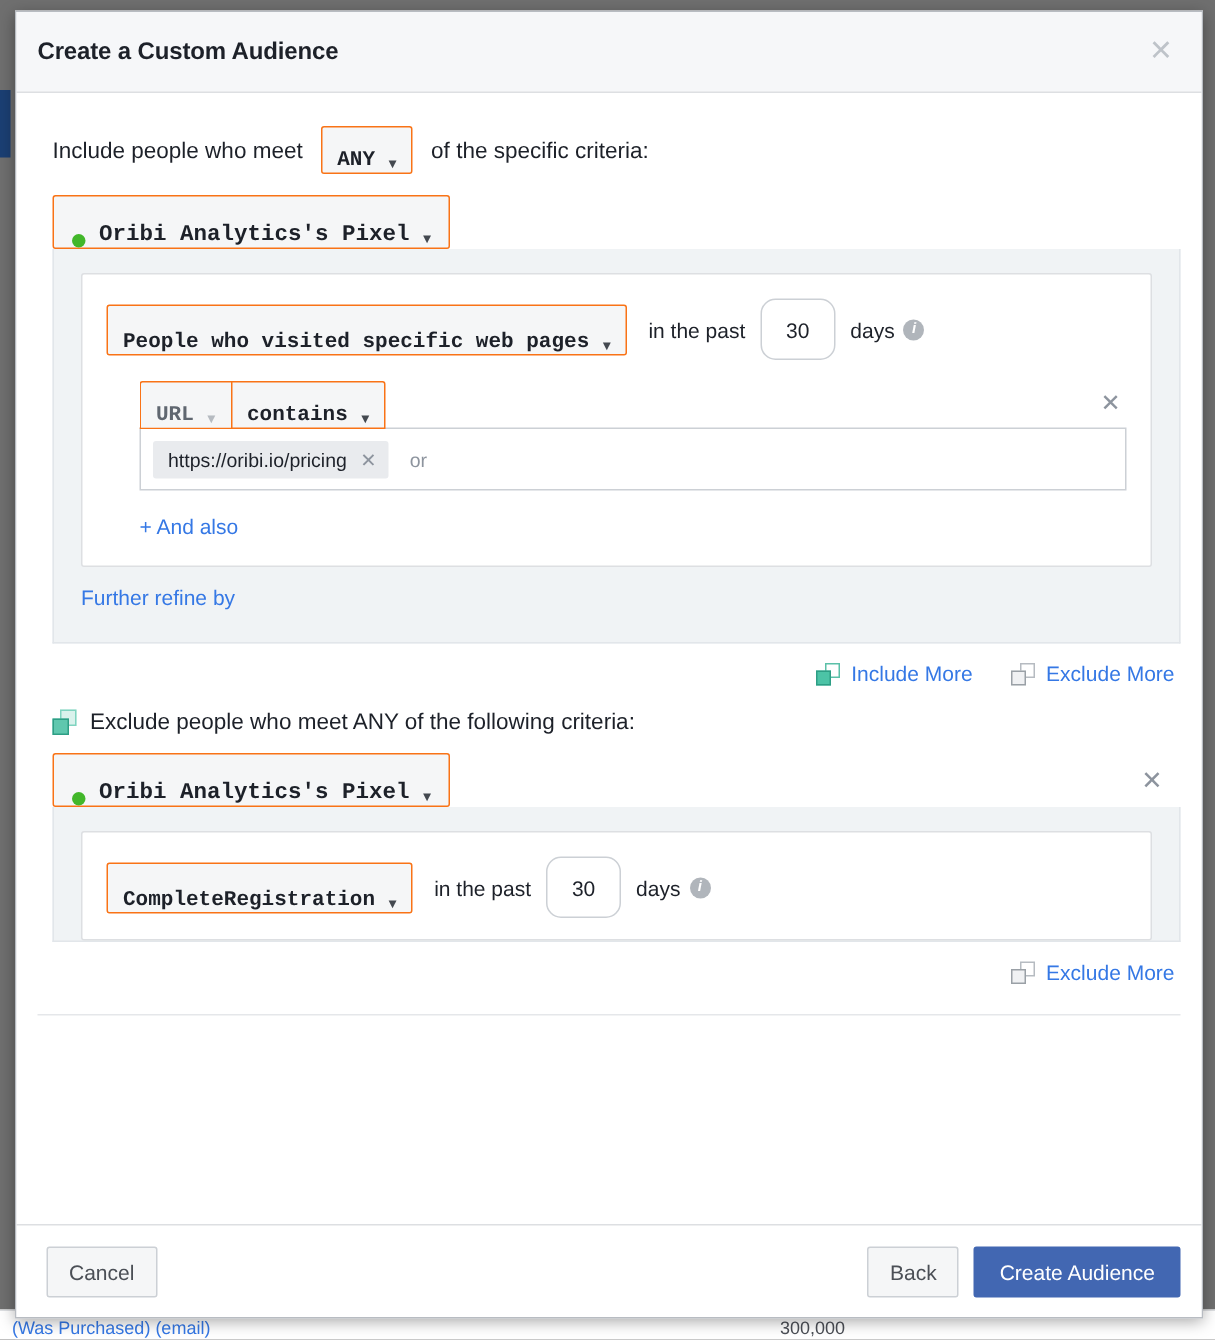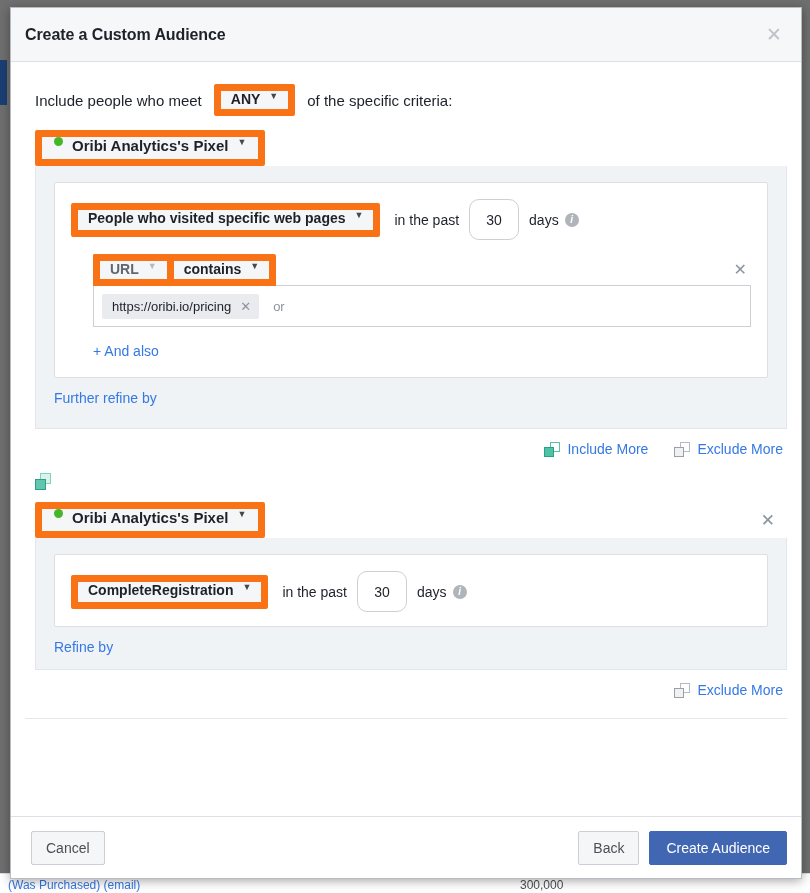--- a/index.html
+++ b/index.html
@@ -70,27 +70,27 @@
   .row-inline { display: flex; align-items: center; }
 
   
   #include-line {
     padding: 22px 0 14px 10px;
     font-size: 15px; color: #1d2129;
   }
   #include-line .txt { white-space: nowrap; }
 
   .select-btn {
-    display: inline-flex; align-items: flex-start;
+    display: inline-flex; align-items: flex-end;
     background: #f5f6f7;
-    border: 7px solid #f97316;
+    border: 1px solid #f97316;
     border-radius: 2px;
     padding: 0 10px; height: 32px;
     font-size: 14px; font-weight: bold; color: #1d2129;
-    cursor: pointer; white-space: nowrap;
+    cursor: pointer; white-space: nowrap; font-family: Liberation Mono, monospace;
   }
   .select-btn .caret {
     margin-left: 9px; font-size: 9px; color: #444950;
   }
   .select-btn .caret.light { color: #b6bbc1; }
   .select-btn .dot {
     width: 9px; height: 9px; border-radius: 50%;
     background: #42b72a; margin-right: 9px; flex: 0 0 9px;
   }
   #any-select { margin: 0 12px; font-size: 14px; }
@@ -355,20 +355,21 @@
           </span>
         <span>Exclude More</span>
       </span>
     </div>
 
     <div id="exclude-head">
       <span class="stack-icon green2">
           <i class="back"></i>
           <i class="front"></i>
         </span>
+      <span>Exclude people who meet ANY of the following criteria:</span>
     </div>
 
     <div class="criteria-group">
       <div class="pixel-row">
         <span class="select-btn pixel-select">
           <span class="dot"></span>
           <span>Oribi Analytics's Pixel</span>
           <span class="caret">▼</span>
         </span>
         <span class="group-remove">✕</span>
@@ -380,21 +381,20 @@
             <span class="select-btn cond-select">
               <span>CompleteRegistration</span>
               <span class="caret">▼</span>
             </span>
             <span class="past-text">in the past</span>
             <input class="days-input" value="30" style="">
             <span class="days-label">days</span>
             <span class="info-icon">i</span>
           </div>
         </div>
-        <span class="panel-link">Refine by</span>
       </div>
     </div>
 
     <div class="more-links">
       <span class="more-link">
         <span class="stack-icon grey">
             <i class="back"></i>
             <i class="front"></i>
           </span>
         <span>Exclude More</span>

